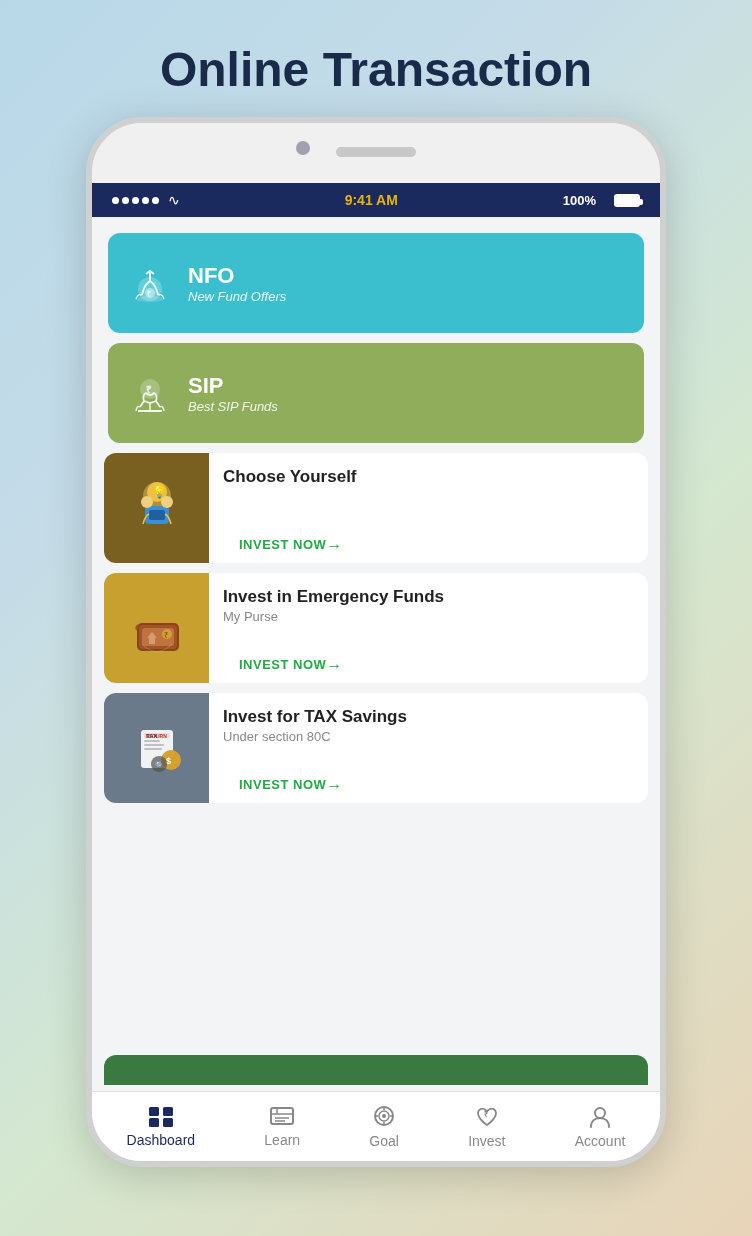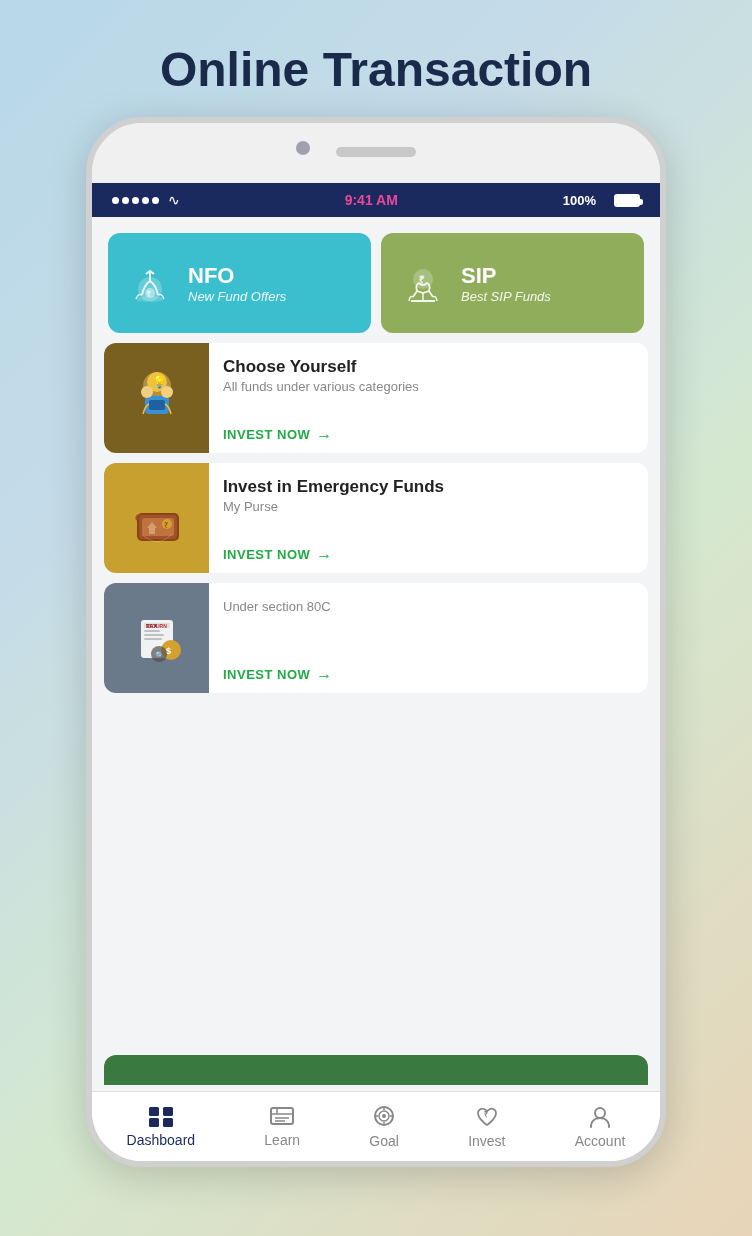--- a/index.html
+++ b/index.html
@@ -90,21 +90,21 @@
       height: 7px;
       background: white;
       border-radius: 50%;
     }
     .wifi-icon {
       color: white;
       font-size: 14px;
       margin-left: 6px;
     }
     .status-time {
-      color: #ec4899;
+      color: #eab308;
       font-size: 14px;
       font-weight: 600;
     }
     .status-right {
       display: flex;
       align-items: center;
       gap: 18px;
       color: white;
       font-size: 13px;
       font-weight: 600;
@@ -142,20 +142,21 @@
       display: flex;
       flex-direction: column;
     }
 
     
     .top-cards {
       display: flex;
       gap: 10px;
       padding: 16px 16px 10px;
       background: #f2f4f6;
+      flex-direction: column;
     }
     .card-nfo {
       flex: 1;
       background: #3bbfce;
       border-radius: 12px;
       padding: 20px 16px;
       display: flex;
       align-items: center;
       gap: 12px;
       min-height: 100px;
@@ -238,27 +239,27 @@
       color: #222;
     }
     .list-item-subtitle {
       font-size: 13px;
       color: #888;
       margin-top: 2px;
     }
     .invest-now-btn {
       display: flex;
       align-items: center;
-      gap: 6px;
       color: #22aa44;
       font-size: 13px;
       font-weight: 700;
       letter-spacing: 0.5px;
       margin-top: 8px;
       cursor: pointer;
+      margin-left: 16px;
     }
     .invest-arrow {
       font-size: 16px;
     }
 
     
     .partial-card {
       margin: 0 12px 6px;
       height: 30px;
       background: #3a7a40;
@@ -379,21 +380,20 @@
             <rect x="32" y="42" width="16" height="10" rx="2" fill="#2060a0"></rect>
             <path d="M26 56 Q28 48 32 46" stroke="#f0c040" stroke-width="1.5" fill="none"></path>
             <path d="M54 56 Q52 48 48 46" stroke="#f0c040" stroke-width="1.5" fill="none"></path>
             <circle cx="30" cy="34" r="6" fill="#f0d080"></circle>
             <circle cx="50" cy="34" r="6" fill="#f0d080"></circle>
           </svg>
         </div>
         <div class="list-item-body">
           <div>
             <div class="list-item-title">Choose Yourself</div>
-            <div class="list-item-subtitle">All funds under various categories</div>
           </div>
           <div class="invest-now-btn">
             <span>INVEST NOW</span>
             <span class="invest-arrow">→</span>
           </div>
         </div>
       </div>
 
       <div class="list-item">
         <div class="list-item-img img-emergency">
@@ -431,20 +431,21 @@
             <rect x="27" y="36" width="20" height="2" rx="1" fill="#c0c0c0"></rect>
             <rect x="27" y="40" width="18" height="2" rx="1" fill="#c0c0c0"></rect>
             <circle cx="54" cy="52" r="10" fill="#d4a030"></circle>
             <text x="49" y="56" font-size="9" fill="white" font-weight="bold">$</text>
             <circle cx="42" cy="56" r="8" fill="rgba(80,80,80,0.7)"></circle>
             <text x="38" y="60" font-size="8" fill="white">🔍</text>
           </svg>
         </div>
         <div class="list-item-body">
           <div>
+            <div class="list-item-title">Invest for TAX Savings</div>
             <div class="list-item-subtitle">Under section 80C</div>
           </div>
           <div class="invest-now-btn">
             <span>INVEST NOW</span>
             <span class="invest-arrow">→</span>
           </div>
         </div>
       </div>
 
     </div>

